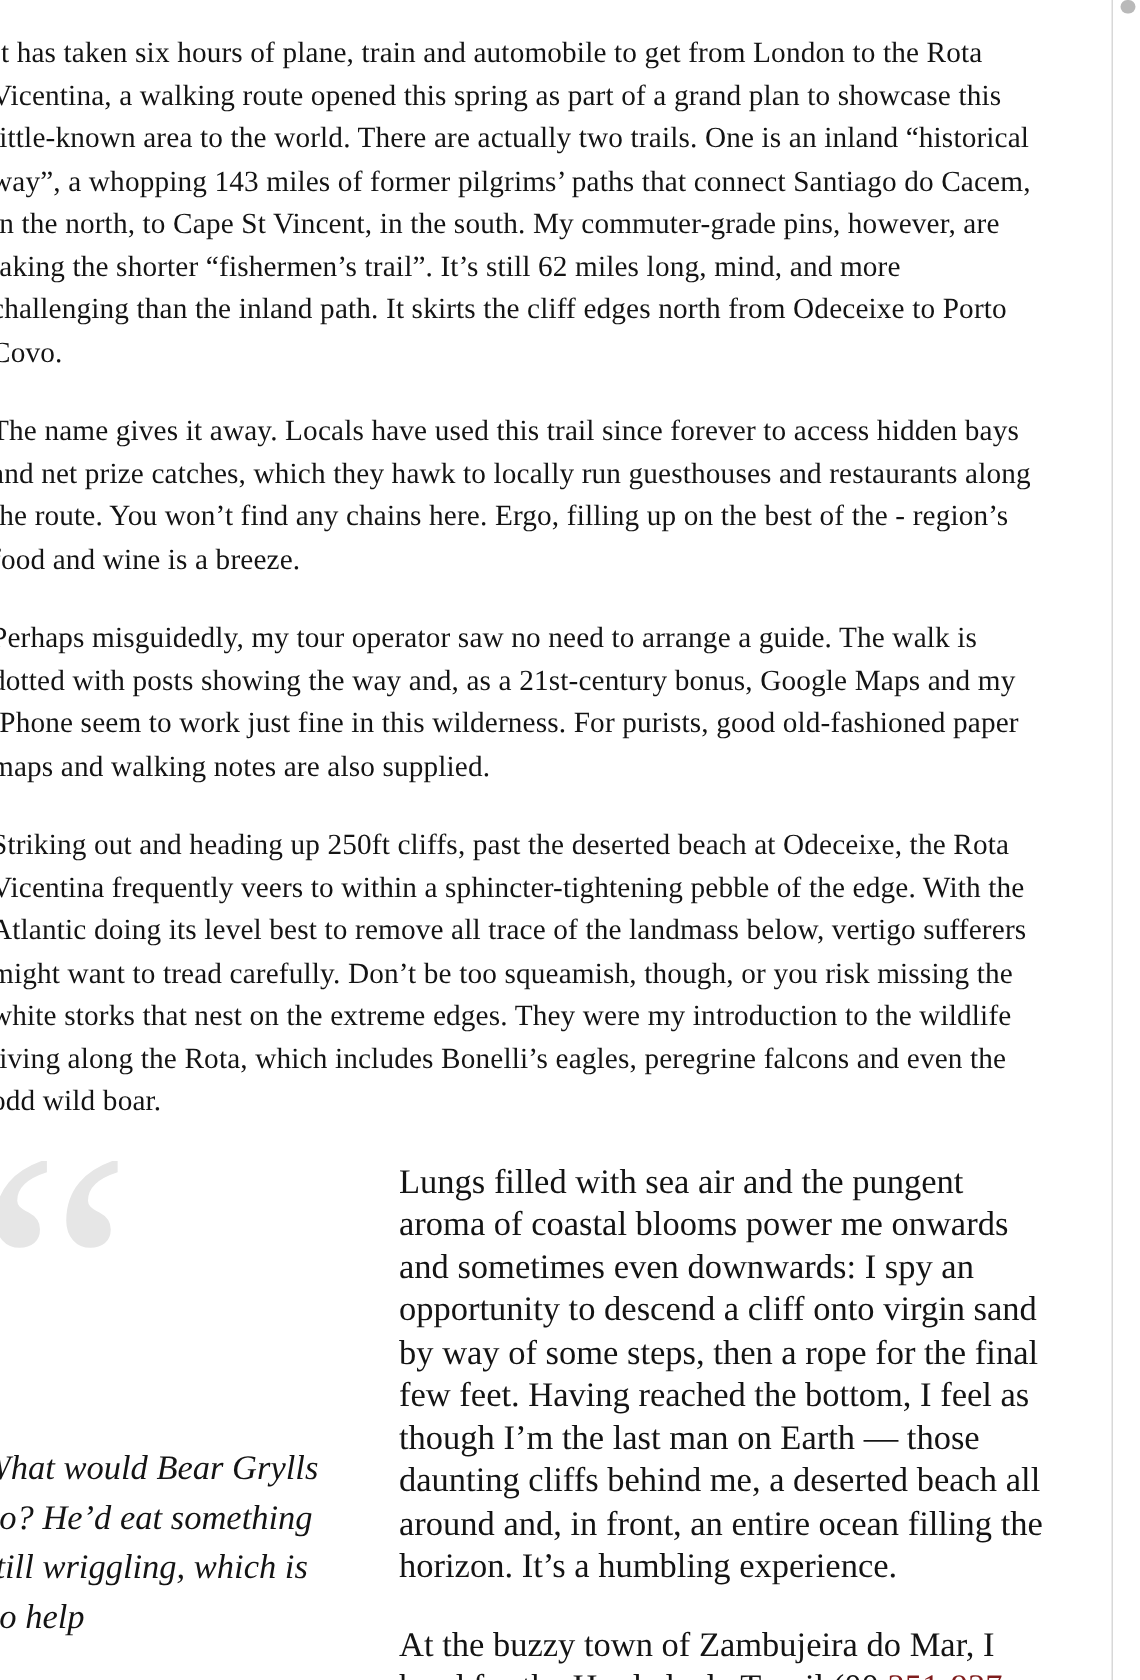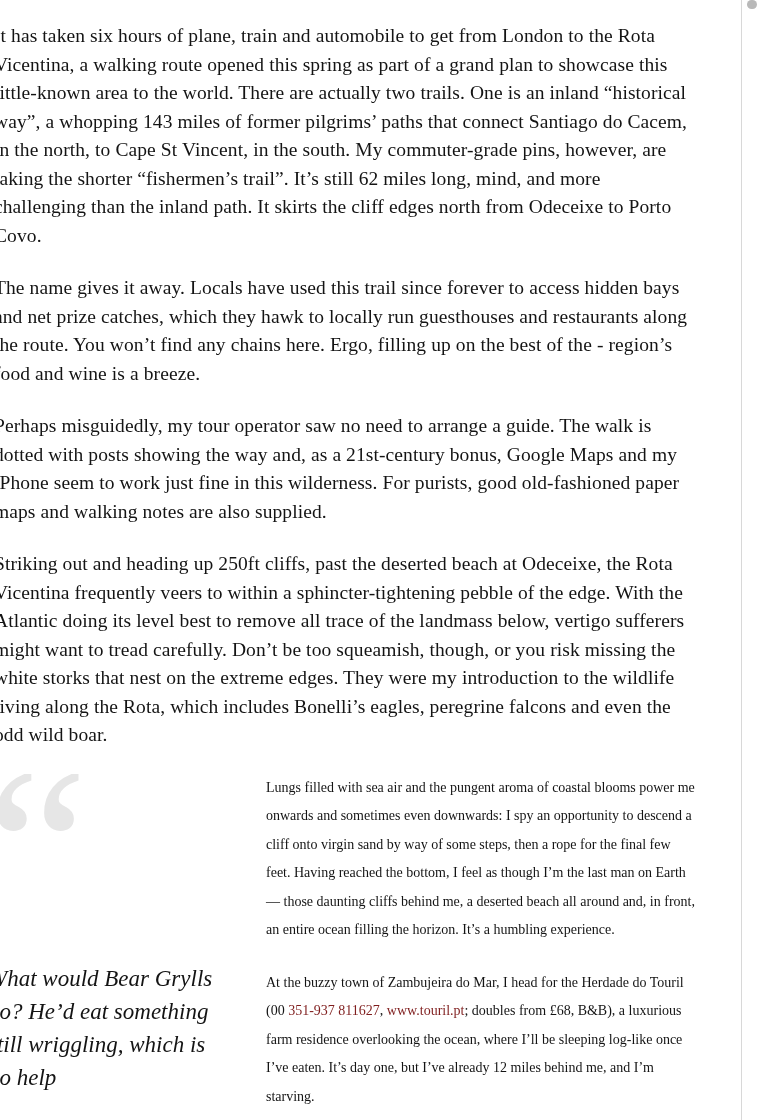--- a/index.html
+++ b/index.html
@@ -93,21 +93,21 @@
     margin-top: 12px;
   }
   .text-col {
     position: absolute;
     left: 272px;
     top: 0;
     width: 432px;
   }
   .text-col p {
     margin: 0 0 24px 0;
-    font-size: 14px;
+    font-size: 23px;
     line-height: 28.5px;
     color: #141414;
     font-family: Liberation Serif, serif;
   }
   a.link {
     color: #7f1d1d;
     text-decoration: none;
   }
 </style>
 </head>

